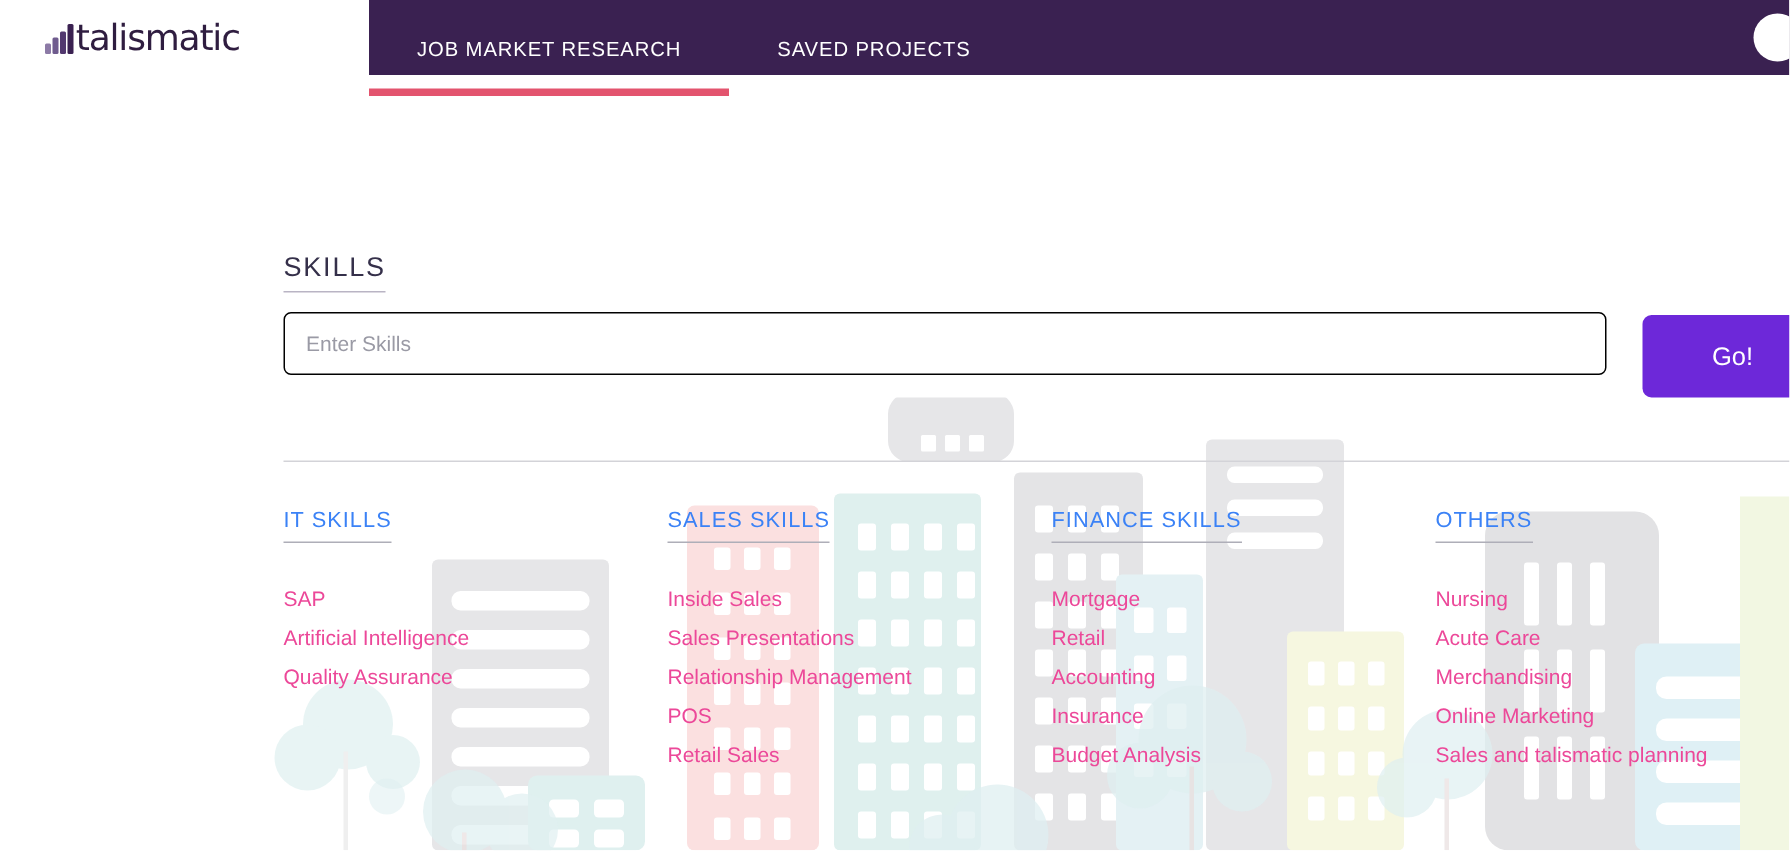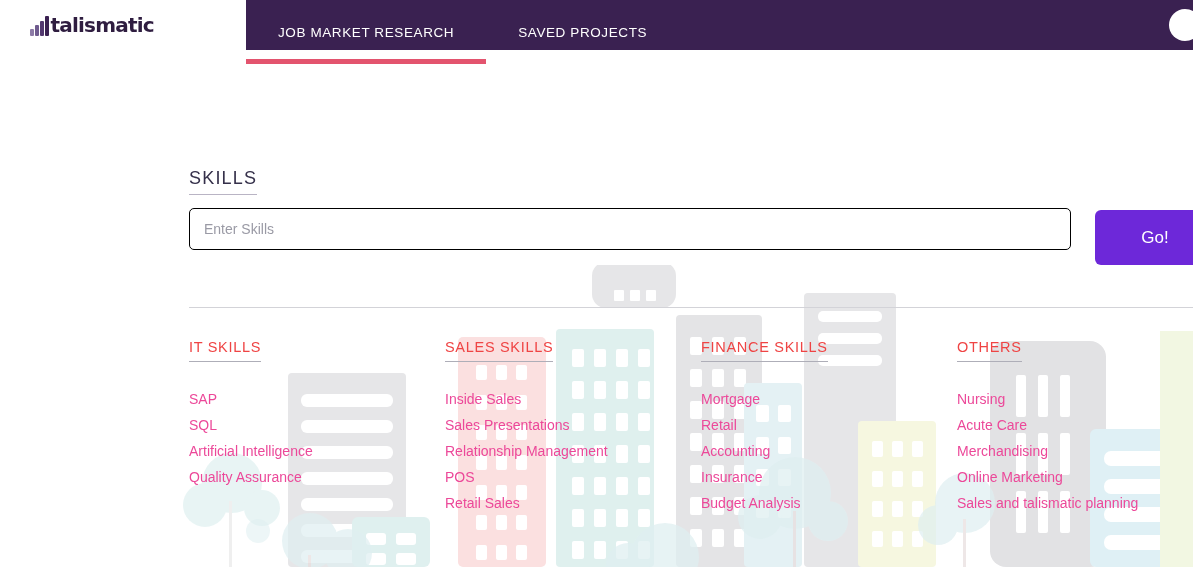--- a/index.html
+++ b/index.html
@@ -26,21 +26,21 @@
     padding-left: 30px;
   }
   .logo-mark { display: flex; align-items: flex-end; height: 22px; gap: 1.5px; margin-right: 2px; }
   .logo-mark i { display: block; width: 3.5px; border-radius: 1px; }
   .logo-mark i:nth-child(1) { height: 7px;  background: #8c7aa6; }
   .logo-mark i:nth-child(2) { height: 11px; background: #6f5b8e; }
   .logo-mark i:nth-child(3) { height: 15px; background: #52386f; }
   .logo-mark i:nth-child(4) { height: 20px; background: #3a2151; }
   .logo-text {
     font-family: "DejaVu Sans", sans-serif;
-    font-size: 20px; font-weight: bold;
+    font-size: 24px; font-weight: normal;
     letter-spacing: -0.8px;
     color: #2f1d40;
     line-height: 1;
     text-align: center;
   }
 
   .nav { position: absolute; left: 246px; top: 0; height: 50px; display: flex; }
   .nav-item {
     position: relative;
     height: 64px;
@@ -121,21 +121,21 @@
 
   .columns {
     position: absolute; left: 167px; top: 288px;
     width: 1026px;
     display: flex;
     z-index: 14;
   }
   .col { width: 256px; }
   .col-title {
     font-size: 14.5px;
-    color: #ef4444;
+    color: #3b82f6;
     letter-spacing: 0.7px;
     padding-bottom: 6px;
     border-bottom: 1px solid #aeaeb8;
     display: inline-block;
     margin-bottom: 24px;
   }
   .col-item {
     font-size: 14px;
     color: #ec4899;
     line-height: 26px;
@@ -389,21 +389,20 @@
       <button class="go-button">Go!</button>
     </div>
 
     <div class="divider"></div>
 
     <div class="columns">
 
       <div class="col">
         <div class="col-title">IT SKILLS</div>
         <div class="col-item">SAP</div>
-        <div class="col-item">SQL</div>
         <div class="col-item">Artificial Intelligence</div>
         <div class="col-item">Quality Assurance</div>
       </div>
 
       <div class="col">
         <div class="col-title">SALES SKILLS</div>
         <div class="col-item">Inside Sales</div>
         <div class="col-item">Sales Presentations</div>
         <div class="col-item">Relationship Management</div>
         <div class="col-item">POS</div>

